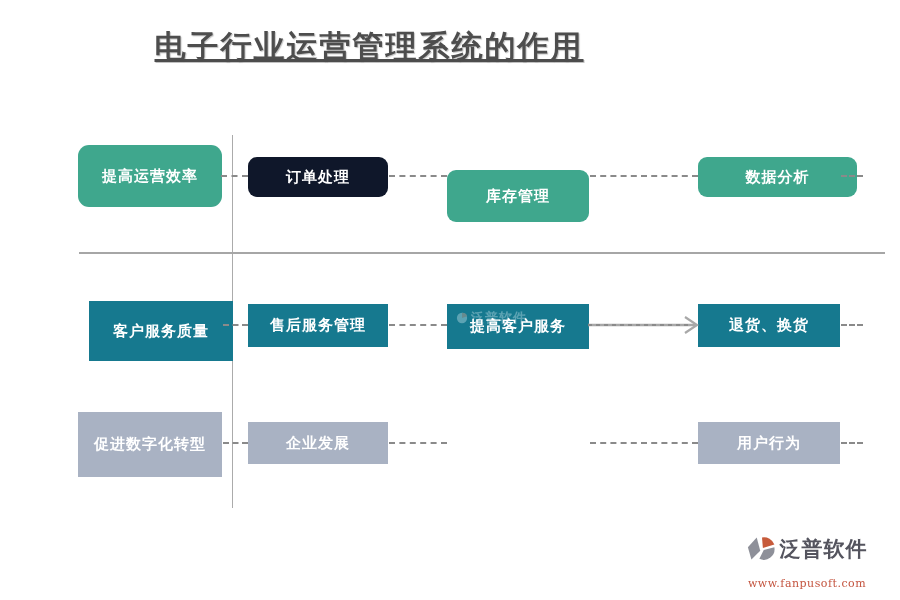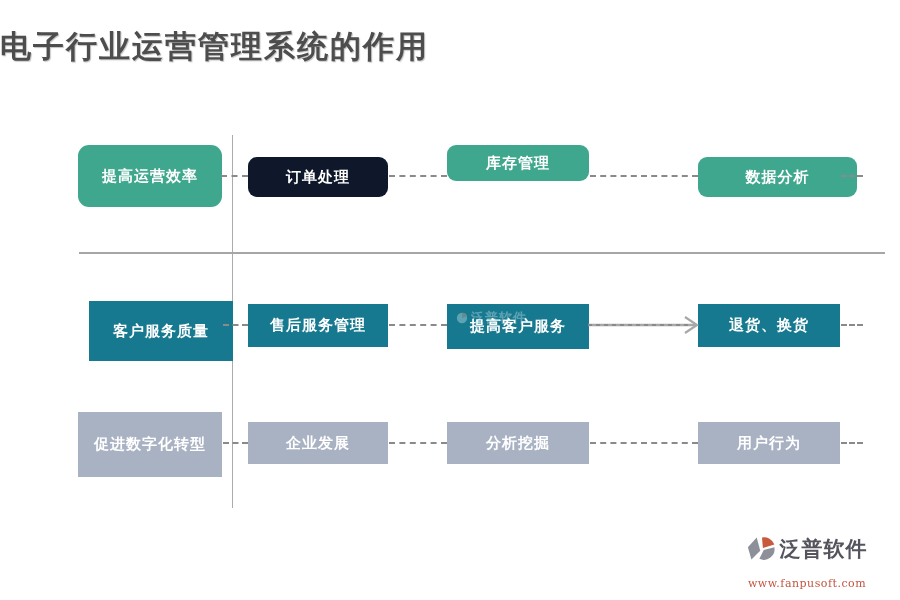--- a/index.html
+++ b/index.html
@@ -3,24 +3,25 @@
 <meta charset="utf-8">
 <style>
   html,body{margin:0;padding:0;}
   body{
     width:900px;height:600px;position:relative;background:#ffffff;
     font-family:"Liberation Sans","DejaVu Sans",sans-serif;
     overflow:hidden;
   }
   .stage{position:absolute;left:0;top:0;width:900px;height:600px;}
   .title{
-    position:absolute;left:0;top:26px;width:738px;
+    position:absolute;left:0;top:26px;width:738px;text-align:center;
     font-family:"DejaVu Serif","Liberation Serif",serif;
     font-weight:bold;font-size:31px;color:#4d4d4d;letter-spacing:2px;
     text-shadow:1px 1px 1px rgba(120,120,120,.45);
+    text-decoration:underline;
   }
   .vline{position:absolute;left:232px;top:135px;width:1px;height:373px;background:#ababab;}
   .hline{position:absolute;left:79px;top:252px;width:806px;height:2px;background:#a6a6a6;}
   .node{
     position:absolute;display:flex;align-items:center;justify-content:center;
     color:#ffffff;font-weight:bold;font-size:15px;letter-spacing:1px;
     box-sizing:border-box;overflow:hidden;
   }
   .r1{border-radius:9px;}
   .dash{position:absolute;height:0;border-top:2px dashed #8a8a8a;}
@@ -50,21 +51,21 @@
 
 <div class="stage">
 
   <div class="title">电子行业运营管理系统的作用</div>
 
   <div class="vline"></div>
   <div class="hline"></div>
 
   <div class="node r1" style="left: 78px; top: 145px; width: 144px; height: 62px; border-radius: 11px; background: rgb(63, 167, 141);">提高运营效率</div>
   <div class="node r1" style="left: 248px; top: 157px; width: 140px; height: 40px; background: #0f172a;">订单处理</div>
-  <div class="node r1" style="left: 447px; top: 145px; width: 142px; height: 36px; background: rgb(63, 167, 141);">库存管理</div>
+  <div class="node r1" style="left: 447px; top: 170px; width: 142px; height: 52px; background: rgb(63, 167, 141);">库存管理</div>
   <div class="node r1" style="left: 698px; top: 157px; width: 159px; height: 40px; background: rgb(63, 167, 141);">数据分析</div>
 
   <div class="dash" style="left:221px;top:175px;width:27px;"></div>
   <div class="dash" style="left:389px;top:175px;width:58px;"></div>
   <div class="dash" style="left:590px;top:175px;width:108px;"></div>
   <div class="dash" style="left:841px;top:175px;width:22px;"></div>
 
   <div class="node" style="left: 89px; top: 301px; width: 144px; height: 60px; background: rgb(22, 121, 143);">客户服务质量</div>
   <div class="node" style="left: 248px; top: 304px; width: 140px; height: 43px; background: rgb(22, 121, 143); text-align: center;">售后服务管理</div>
   <div class="node" style="left: 447px; top: 304px; width: 142px; height: 45px; background: rgb(22, 121, 143);">
@@ -84,21 +85,20 @@
   <div class="dash" style="left:841px;top:324px;width:22px;"></div>
 
   <svg class="arrow-svg" viewBox="0 0 116 22">
     <line x1="2" y1="11" x2="110" y2="11" stroke="#a8a8a8" stroke-width="2.6"></line>
     <line x1="2" y1="11" x2="106" y2="11" stroke="#6f6f6f" stroke-width="1" stroke-dasharray="4,4"></line>
     <polyline points="99,3 111,11 99,19" fill="none" stroke="#a8a8a8" stroke-width="2.2"></polyline>
   </svg>
 
   <div class="node" style="left: 78px; top: 412px; width: 144px; height: 65px; background: rgb(169, 178, 195);">促进数字化转型</div>
   <div class="node" style="left: 248px; top: 422px; width: 140px; height: 42px; background: rgb(169, 178, 195);">企业发展</div>
-  <div class="node" style="left: 447px; top: 422px; width: 142px; height: 42px; background: rgb(169, 178, 195);">分析挖掘</div>
   <div class="node" style="left: 698px; top: 422px; width: 142px; height: 42px; background: rgb(169, 178, 195);">用户行为</div>
 
   <div class="dash" style="left:223px;top:442px;width:25px;"></div>
   <div class="dash" style="left:389px;top:442px;width:58px;"></div>
   <div class="dash" style="left:590px;top:442px;width:108px;"></div>
   <div class="dash" style="left:841px;top:442px;width:22px;"></div>
 
   <div class="logo">
     <div class="logo-row">
       <svg width="30" height="30" viewBox="0 0 34 34">

